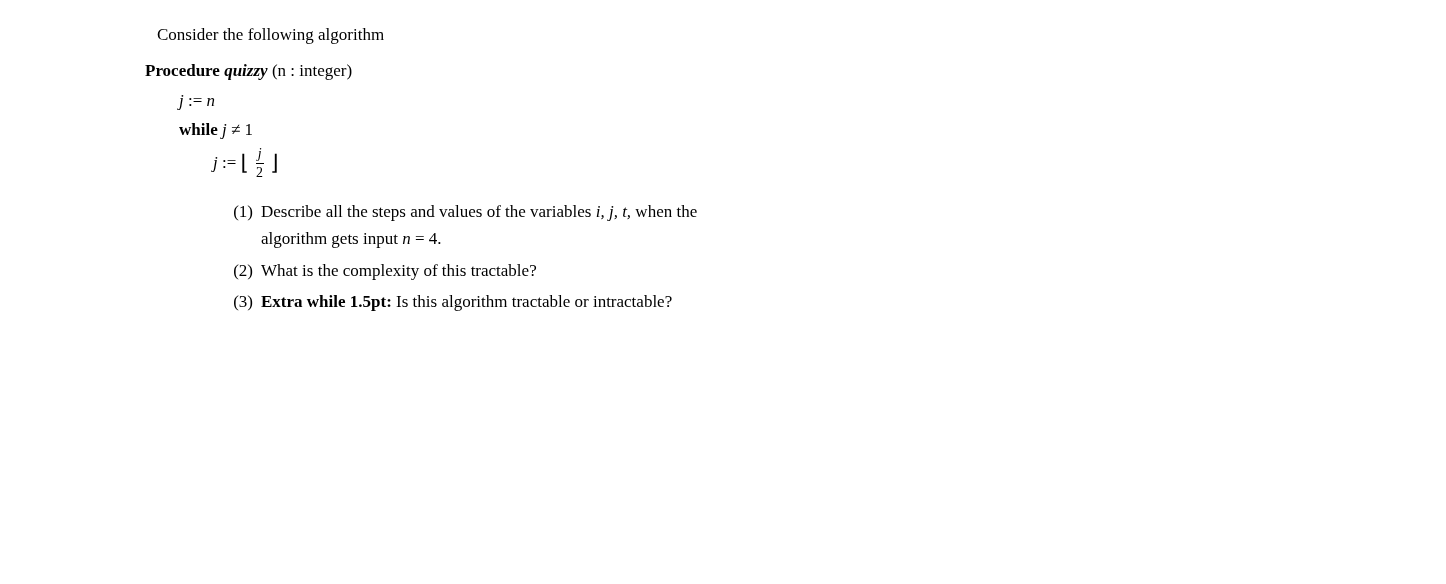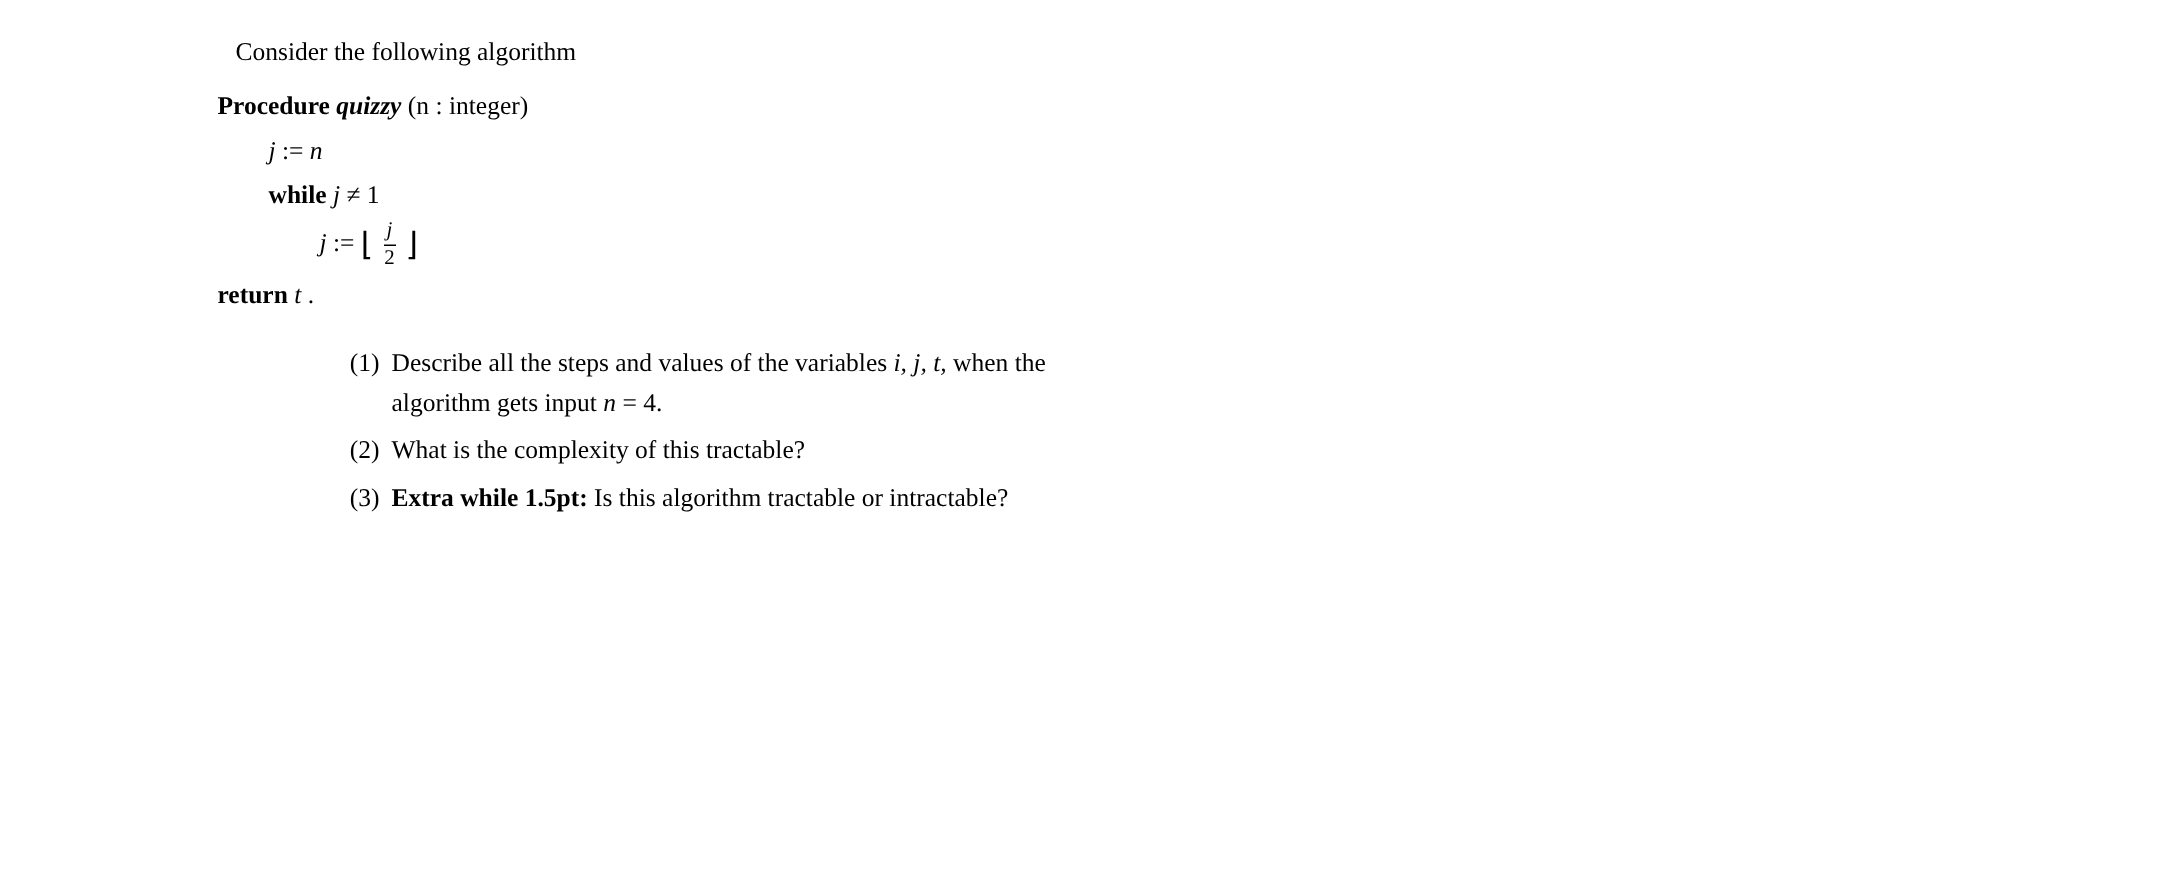--- a/index.html
+++ b/index.html
@@ -144,26 +144,20 @@
       <span> := </span>
       
       <span style="font-size:1.25em; vertical-align:middle; line-height:1;">⌊</span>
       <span class="fraction">
         <span class="num"><span class="math-inline">j</span></span>
         <span class="den">2</span>
       </span>
       <span style="font-size:1.25em; vertical-align:middle; line-height:1;">⌋</span>
     </div>
 
-    <div class="line">
-      <span class="bold">return</span>
-      <span> </span>
-      <span class="math-inline">t</span>
-      <span>.</span>
-    </div>
 
   </div>
 
   <div class="questions">
 
     <div class="question-item">
       <span class="question-num">(1)</span>
       <span class="question-text">
         Describe all the steps and values of the variables <span class="math-inline">i, j, t,</span> when the<br>
         algorithm gets input <span class="math-inline">n</span> = 4.

